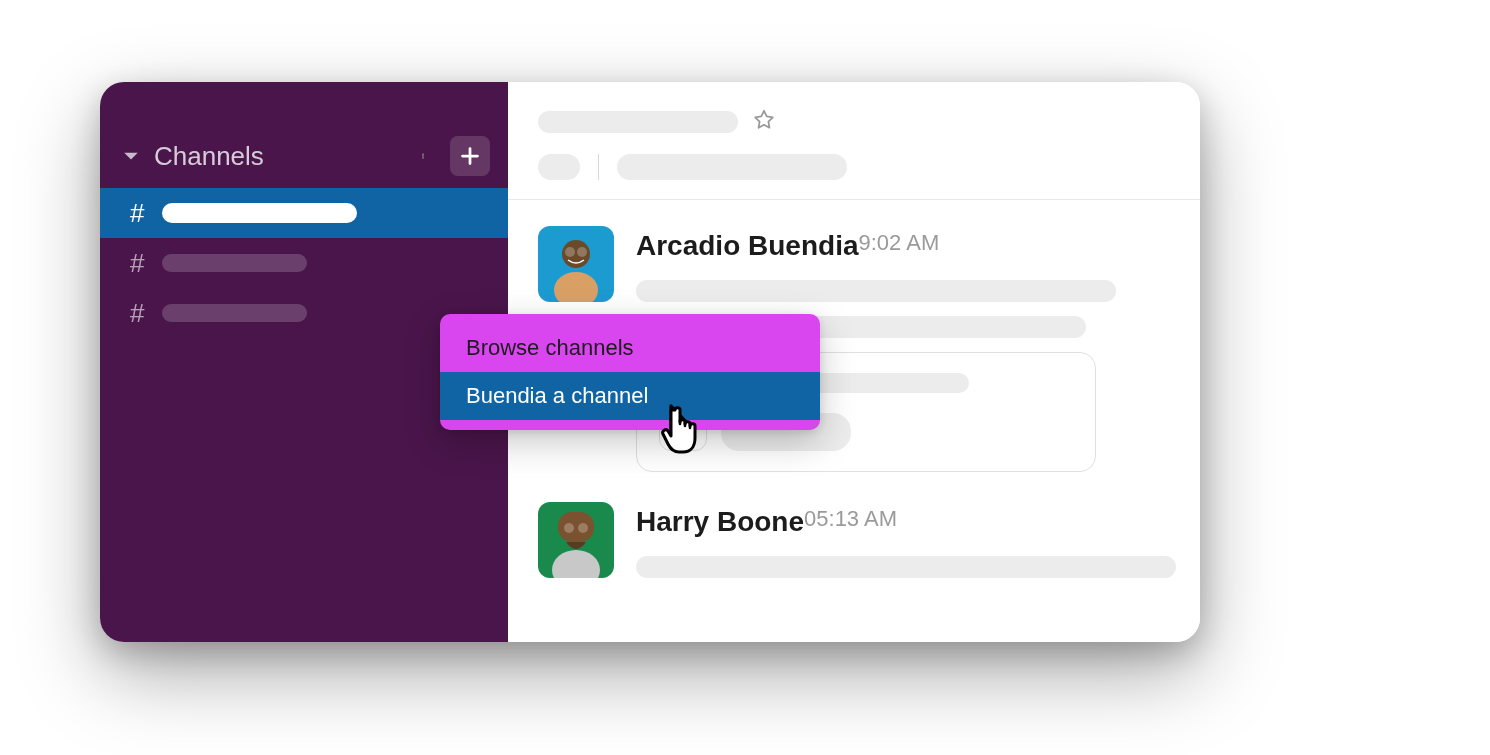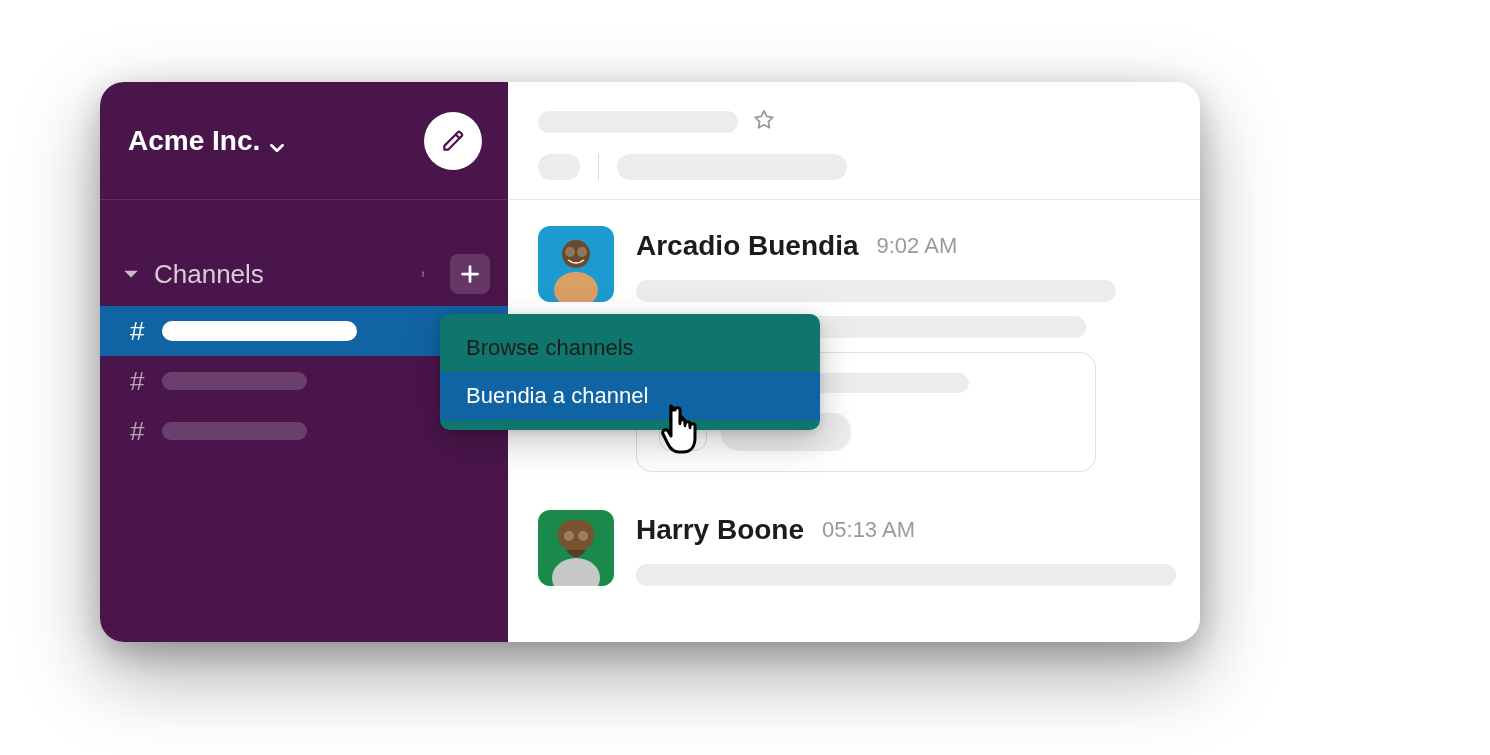--- a/index.html
+++ b/index.html
@@ -185,22 +185,21 @@
   border-radius: 12px;
   flex-shrink: 0;
   display: flex;
   align-items: center;
   justify-content: center;
 }
 .avatar svg { width: 100%; height: 100%; }
 .message-body { flex: 1; padding-top: 4px; }
 .message-head {
   display: flex;
-  align-items: center;
-  gap: 18px;
+  align-items: flex-start;
   margin-bottom: 18px;
 }
 .msg-name {
   font-size: 28px;
   font-weight: 800;
   color: #1d1c1d;
 }
 .msg-time {
   font-size: 22px;
   color: #9a9a9a;
@@ -227,21 +226,21 @@
   border: 1px solid #e0e0e0;
   border-radius: 12px;
   width: 48px;
   height: 38px;
 }
 .context-menu {
   position: absolute;
   left: 340px;
   top: 232px;
   width: 380px;
-  background: #0f766e;
+  background: #d946ef;
   border-radius: 10px;
   box-shadow: 0 12px 36px rgba(0,0,0,0.22), 0 2px 8px rgba(0,0,0,0.12);
   padding: 10px 0;
   z-index: 10;
 }
 .menu-item {
   height: 48px;
   display: flex;
   align-items: center;
   padding: 0 26px;
@@ -259,36 +258,20 @@
   top: 318px;
   z-index: 20;
 }
 </style>
 </head>
 <body>
 
 <div class="app-window">
 
   <div class="sidebar">
-    <div class="sidebar-header">
-      <div class="workspace-name">
-        <span>Acme Inc.</span>
-        <span class="chevron-down-icon">
-          <svg viewBox="0 0 16 16" fill="none">
-              <path d="M3 5.5l5 5 5-5" stroke="#fff" stroke-width="2.4" stroke-linecap="round" stroke-linejoin="round"></path>
-            </svg>
-        </span>
-      </div>
-      <div class="compose-button">
-        <svg viewBox="0 0 24 24" fill="none">
-          <path d="M4 16.5V20h3.5L18 9.5 14.5 6 4 16.5z" stroke="#4a154b" stroke-width="2" stroke-linejoin="round"></path>
-          <path d="M14.5 6l2-2a1.5 1.5 0 012.12 0l1.38 1.38a1.5 1.5 0 010 2.12l-2 2" stroke="#4a154b" stroke-width="2" stroke-linejoin="round"></path>
-        </svg>
-      </div>
-    </div>
 
     <div class="sidebar-section">
       <div class="section-header">
         <div class="section-header-left">
           <span class="caret-icon">
             <svg viewBox="0 0 16 16" fill="rgba(255,255,255,0.7)">
                 <path d="M2 5l6 6 6-6z"></path>
               </svg>
           </span>
           <span class="section-title">Channels</span>
@@ -362,21 +345,21 @@
           <div class="reaction-box">
             <div class="msg-line" style="width:310px;height:20px"></div>
             <div class="reaction-row">
               <div class="reaction-chip"></div>
               <div class="pill-ph" style="width:130px;height:38px;border-radius:18px"></div>
             </div>
           </div>
         </div>
       </div>
 
-      <div class="message" style="margin-top:38px">
+      <div class="message" style="margin-top:30px">
         <div class="avatar" style="background:#1a8a4c">
           <svg viewBox="0 0 76 76">
               <rect x="20" y="10" width="36" height="30" rx="14" fill="#7a5230"></rect>
               <ellipse cx="38" cy="68" rx="24" ry="20" fill="#c8c8c8"></ellipse>
               <circle cx="31" cy="26" r="5" fill="#fff" opacity="0.25"></circle>
               <circle cx="45" cy="26" r="5" fill="#fff" opacity="0.25"></circle>
               <path d="M28 40q10 14 20 0" fill="#5a3a20"></path>
             </svg>
         </div>
         <div class="message-body">

